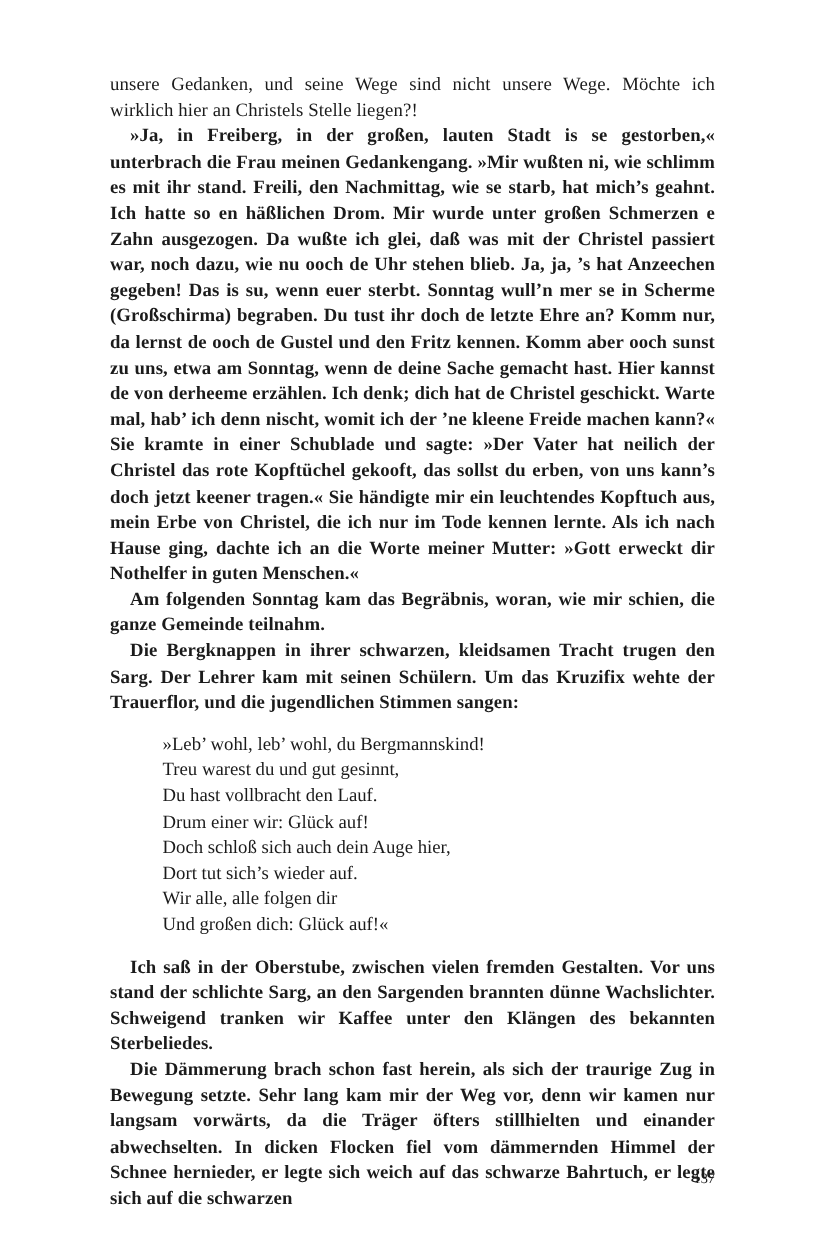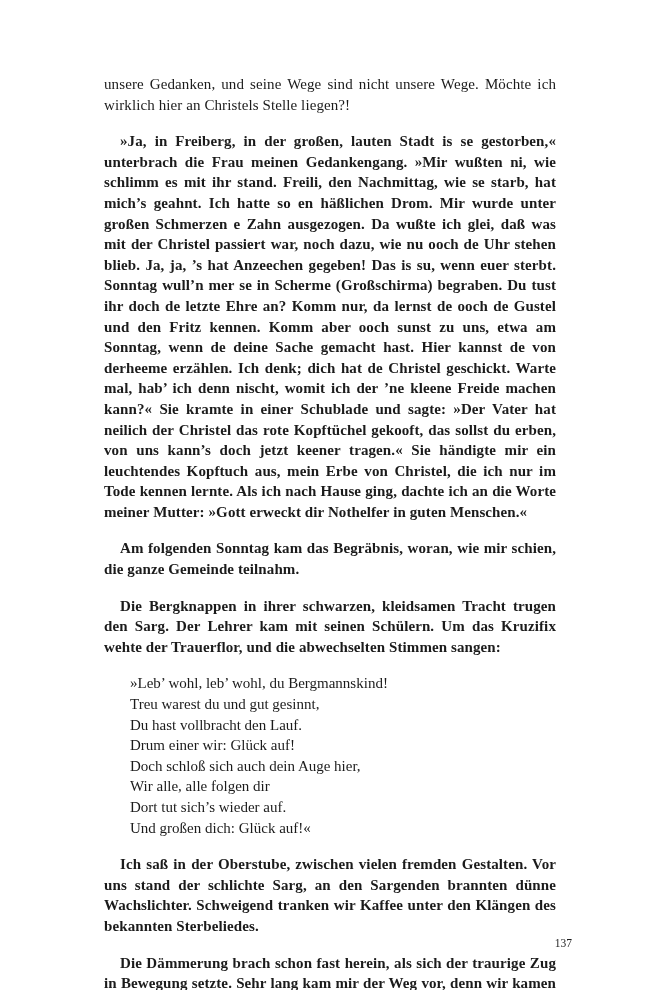--- a/index.html
+++ b/index.html
@@ -15,21 +15,21 @@
     font-family: "Liberation Serif", "DejaVu Serif", serif;
     color: #1b1b1b;
   }
   .page-body {
     position: absolute;
     left: 88px;
     top: 58px;
     width: 484px;
   }
   .para {
-    margin: 16px;
+    margin: 0;
     font-size: 15px;
     line-height: 20.6px;
     text-align: justify;
     letter-spacing: 0.1px;
   }
   .para.indent {
     text-indent: 16px;
     font-weight: bold;
   }
   .verse {
@@ -55,30 +55,30 @@
 <body>
 
 <div class="page-body">
 
   <p class="para">unsere Gedanken, und seine Wege sind nicht unsere Wege. Möchte ich wirklich hier an Christels Stelle liegen?!</p>
 
   <p class="para indent">»Ja, in Freiberg, in der großen, lauten Stadt is se gestorben,« unterbrach die Frau meinen Gedankengang. »Mir wußten ni, wie schlimm es mit ihr stand. Freili, den Nachmittag, wie se starb, hat mich’s geahnt. Ich hatte so en häßlichen Drom. Mir wurde unter großen Schmerzen e Zahn ausgezogen. Da wußte ich glei, daß was mit der Christel passiert war, noch dazu, wie nu ooch de Uhr stehen blieb. Ja, ja, ’s hat Anzeechen gegeben! Das is su, wenn euer sterbt. Sonntag wull’n mer se in Scherme (Großschirma) begraben. Du tust ihr doch de letzte Ehre an? Komm nur, da lernst de ooch de Gustel und den Fritz kennen. Komm aber ooch sunst zu uns, etwa am Sonntag, wenn de deine Sache gemacht hast. Hier kannst de von derheeme erzählen. Ich denk; dich hat de Christel geschickt. Warte mal, hab’ ich denn nischt, womit ich der ’ne kleene Freide machen kann?« Sie kramte in einer Schublade und sagte: »Der Vater hat neilich der Christel das rote Kopftüchel gekooft, das sollst du erben, von uns kann’s doch jetzt keener tragen.« Sie händigte mir ein leuchtendes Kopftuch aus, mein Erbe von Christel, die ich nur im Tode kennen lernte. Als ich nach Hause ging, dachte ich an die Worte meiner Mutter: »Gott erweckt dir Nothelfer in guten Menschen.«</p>
 
   <p class="para indent">Am folgenden Sonntag kam das Begräbnis, woran, wie mir schien, die ganze Gemeinde teilnahm.</p>
 
-  <p class="para indent">Die Bergknappen in ihrer schwarzen, kleidsamen Tracht trugen den Sarg. Der Lehrer kam mit seinen Schülern. Um das Kruzifix wehte der Trauerflor, und die abwechselten Stimmen sangen:</p>
+  <p class="para indent">Die Bergknappen in ihrer schwarzen, kleidsamen Tracht trugen den Sarg. Der Lehrer kam mit seinen Schülern. Um das Kruzifix wehte der Trauerflor, und die jugendlichen Stimmen sangen:</p>
 
   <div class="verse">
     <div class="verse-line">»Leb’ wohl, leb’ wohl, du Bergmannskind!</div>
     <div class="verse-line">Treu warest du und gut gesinnt,</div>
     <div class="verse-line">Du hast vollbracht den Lauf.</div>
     <div class="verse-line">Drum einer wir: Glück auf!</div>
     <div class="verse-line">Doch schloß sich auch dein Auge hier,</div>
+    <div class="verse-line">Dort tut sich’s wieder auf.</div>
     <div class="verse-line">Wir alle, alle folgen dir</div>
-    <div class="verse-line">Dort tut sich’s wieder auf.</div>
     <div class="verse-line">Und großen dich: Glück auf!«</div>
   </div>
 
   <p class="para indent">Ich saß in der Oberstube, zwischen vielen fremden Gestalten. Vor uns stand der schlichte Sarg, an den Sargenden brannten dünne Wachslichter. Schweigend tranken wir Kaffee unter den Klängen des bekannten Sterbeliedes.</p>
 
   <p class="para indent">Die Dämmerung brach schon fast herein, als sich der traurige Zug in Bewegung setzte. Sehr lang kam mir der Weg vor, denn wir kamen nur langsam vorwärts, da die Träger öfters stillhielten und einander abwechselten. In dicken Flocken fiel vom dämmernden Himmel der Schnee hernieder, er legte sich weich auf das schwarze Bahrtuch, er legte sich auf die schwarzen</p>
 
 </div>
 
 <div class="page-number">137</div>

